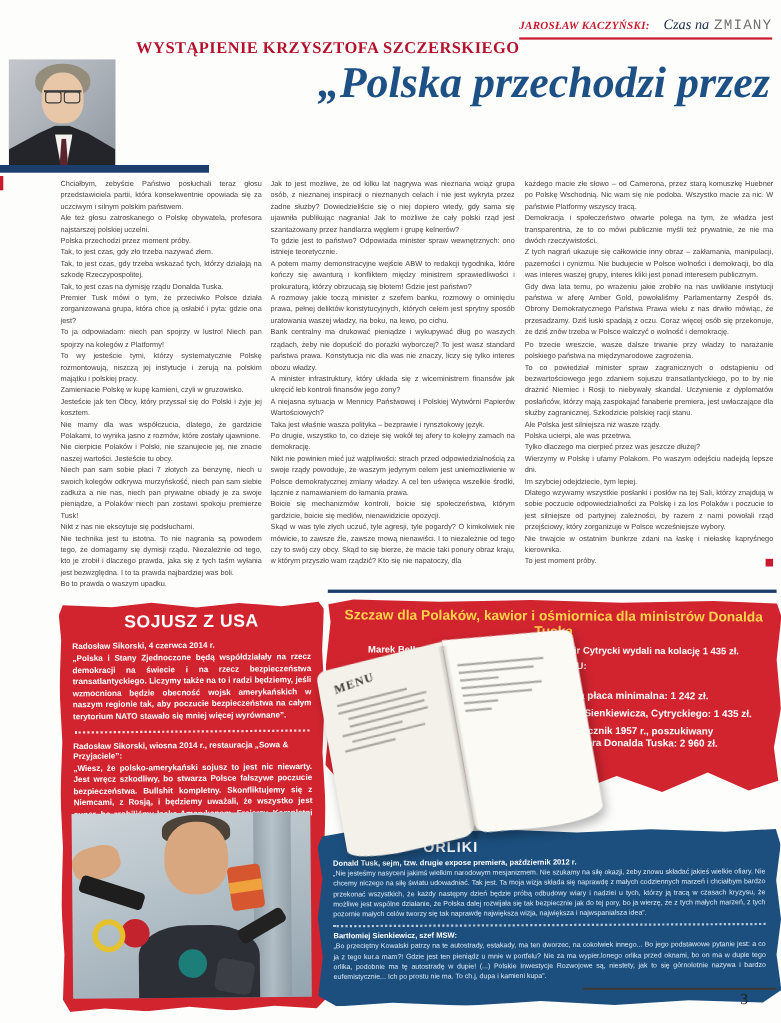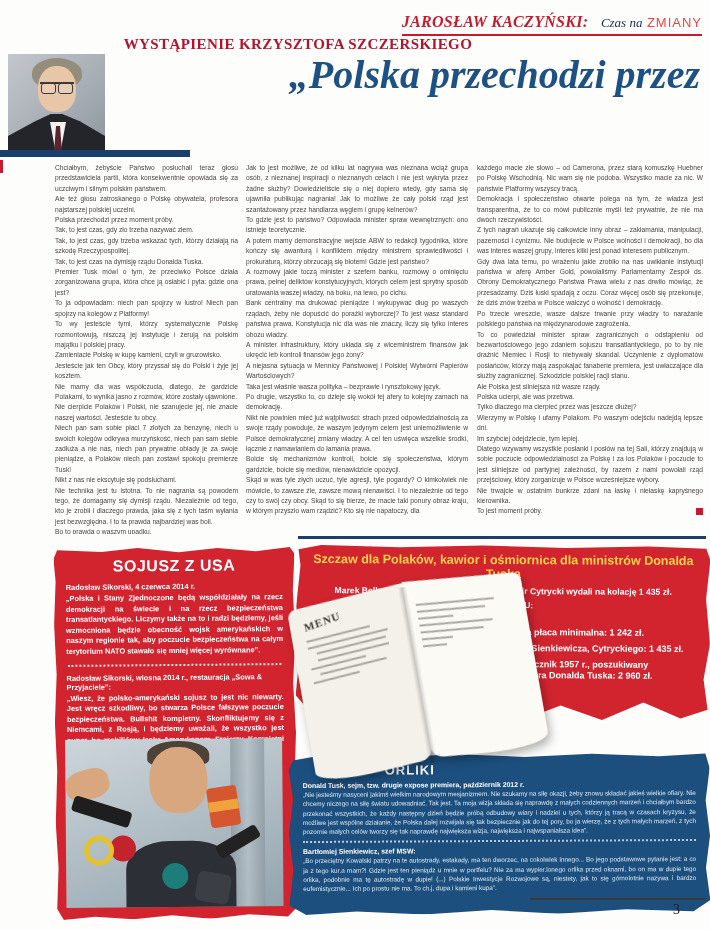--- a/index.html
+++ b/index.html
@@ -9,28 +9,28 @@
     background:#fdfdfc; overflow:hidden;
     font-family:"Liberation Sans", sans-serif; color:#4a4440;
   }
   
   .masthead {
     position:absolute; top:13px; right:8px;
     border-bottom:2px solid #c81a2e; padding-bottom:3px; white-space:nowrap;
   }
   .masthead .author {
     font-family:"Liberation Serif", serif; font-style:italic; font-weight:bold;
-    font-size:16px; color:#c81a2e; letter-spacing:.3px;
+    font-size:10px; color:#c81a2e; letter-spacing:.3px;
   }
   .masthead .series1 {
     font-family:"Liberation Serif", serif; font-style:italic;
     font-size:13px; color:#1b2a4a; margin-left:8px;
   }
   .masthead .series2 {
-    font-family:Liberation Sans, sans-serif; font-size:13px; color:#ef4444; letter-spacing:1px;margin-top:10px;
+    font-family:Liberation Mono, monospace; font-size:13px; color:#737373; letter-spacing:1px;margin-top:10px;
   }
   .kicker {
     position:absolute; top:36px; left:118px; width:360px; text-align:center;
     font-family:"Liberation Serif", serif; font-weight:bold; font-size:15px;
     color:#b5122d; letter-spacing:.4px;
   }
   .headline {
     position:absolute; top:52px; left:100px; width:600px; text-align:right;
     font-family:"Liberation Serif", serif; font-style:italic; font-weight:bold;
     font-size:40px; line-height:46px; color:#1d5084;

